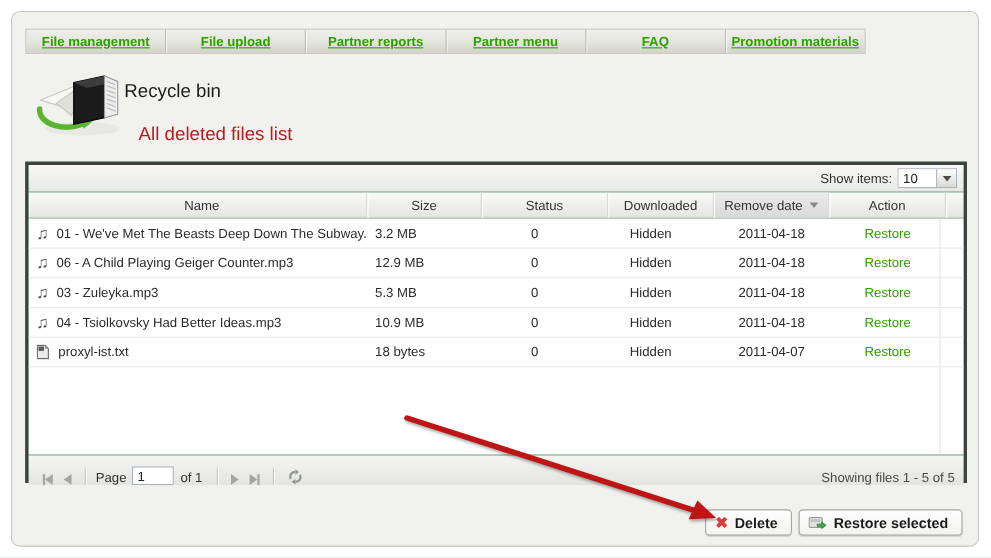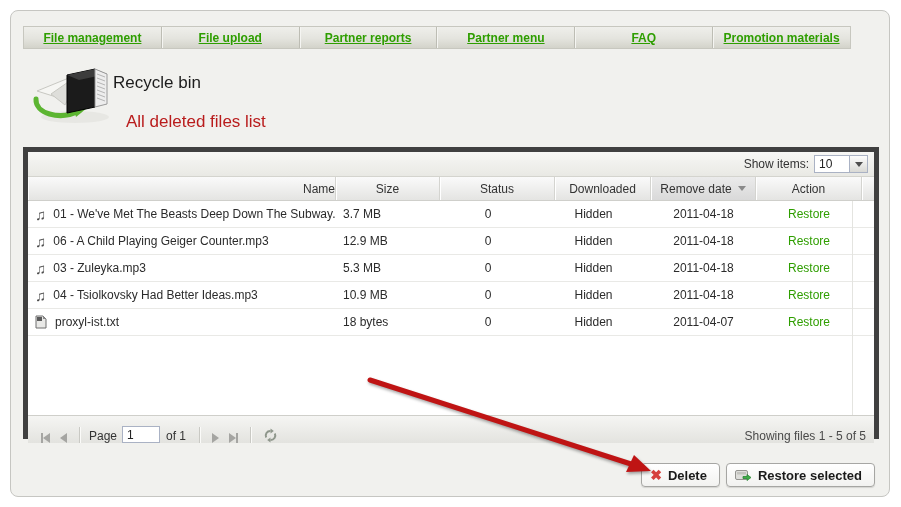--- a/index.html
+++ b/index.html
@@ -3,53 +3,53 @@
 <meta charset="utf-8">
 <style>
   * { margin:0; padding:0; box-sizing:border-box; }
   html,body { width:901px; height:507px; background:#ffffff; font-family:"Liberation Sans", sans-serif; }
   .stage { position:relative; width:901px; height:507px; overflow:hidden; }
 
   .page { position:absolute; left:10px; top:10px; width:880px; height:487px;
           border:1px solid #c6c6c2; border-radius:8px; background:#f1f1ee; }
 
   
-  .nav { position:absolute; left:12px; top:15px; width:828px; height:23px; display:flex;
+  .nav { position:absolute; left:12px; top:15px; width:764px; height:23px; display:flex;
          background:linear-gradient(180deg,#efefeb 0%,#e4e4de 55%,#d3d3ca 100%);
          border:1px solid #c7c7bf; }
   .nav-item { flex:1; display:flex; align-items:center; justify-content:center;
               border-left:1px solid #bdbdb4; box-shadow:inset 1px 0 0 #f5f5f2; cursor:pointer; }
   .nav-item:first-child { border-left:none; box-shadow:none; }
   .nav-item a { color:#2e9e00; font-size:12px; font-weight:bold; text-decoration:underline; }
 
   
   .hdr-icon { position:absolute; left:18px; top:50px; width:92px; height:66px; }
   .page-title { position:absolute; left:102px; top:62px; font-size:17px; color:#1c1c1c; }
   .page-subtitle { position:absolute; left:115px; top:101px; font-size:17px; color:#b91c1c; }
 
   
   .grid { position:absolute; left:12px; top:136px; width:856px; height:292px;
-          border:5px solid #404040; background:#15803d; }
+          border:3px solid #404040; background:#15803d; }
   .grid-toolbar { height:25px; background:linear-gradient(180deg,#f7f7f5,#e9e9e4);
                   border-bottom:1px solid #d4d4ce; display:flex; align-items:center; justify-content:flex-end;
                   padding-right:6px; }
   .show-items-label { font-size:12px; color:#333; margin-right:5px; }
   .combo { display:flex; height:18px; border:1px solid #aab2c4; background:#fff; }
   .combo input { width:34px; border:none; outline:none; font-size:12px; padding-left:4px; color:#222;
                  font-family:"Liberation Sans",sans-serif; }
   .combo-btn { width:18px; background:linear-gradient(180deg,#fdfdfd,#d9d9d5); border-left:1px solid #aab2c4;
                display:flex; align-items:center; justify-content:center; cursor:pointer; }
   .chev-down { width:0; height:0; border-left:4px solid transparent; border-right:4px solid transparent;
                border-top:5px solid #4e4e4e; }
 
   .grid-header { height:24px; display:flex; background:linear-gradient(180deg,#fafafa,#e4e4e2);
                  border-bottom:1px solid #cfcfcb; font-size:12px; color:#333; }
   .gh-cell { display:flex; align-items:center; justify-content:center; border-right:1px solid #d4d4d0;
              box-shadow:inset 1px 0 0 #ffffff; cursor:pointer; }
-  .gh-name { justify-content:flex-end; padding-left:8px; }
+  .gh-name { justify-content:center; padding-left:8px; }
   .gh-sorted { background:linear-gradient(180deg,#ebebeb,#d9d9d9); }
   .sort-arrow { width:0; height:0; margin-left:6px; border-left:4px solid transparent;
                 border-right:4px solid transparent; border-top:5px solid #8a8a8a; }
   .gh-spacer { border-right:none; }
 
   .grid-body { position:relative; height:214px; background:#fff; }
   .grid-body::after { content:""; position:absolute; top:0; right:21px; bottom:0; width:1px; background:#e4e4e0; }
   .grid-row { display:flex; height:27px; border-bottom:1px solid #e9e9e6; font-size:12px; color:#2b2b2b; }
   .gc { display:flex; align-items:center; }
   .gc-name { padding-left:7px; overflow:hidden; white-space:nowrap; }
@@ -173,21 +173,21 @@
         <div class="gh-cell gh-spacer c-spacer"></div>
       </div>
 
       <div class="grid-body">
 
         <div class="grid-row">
           <div class="gc gc-name c-name">
               <span class="note-glyph">♫</span>
               <span class="file-label">01 - We've Met The Beasts Deep Down The Subway.mp3</span>
             </div>
-          <div class="gc gc-size c-size">3.7 MB</div>
+          <div class="gc gc-size c-size">3.2 MB</div>
           <div class="gc gc-center c-down">0</div>
           <div class="gc gc-center c-status">Hidden</div>
           <div class="gc gc-center c-date">2011-04-18</div>
           <div class="gc gc-center c-action">
               <a class="restore-link">Restore</a>
             </div>
           <div class="gc c-spacer"></div>
         </div>
 
         <div class="grid-row">

